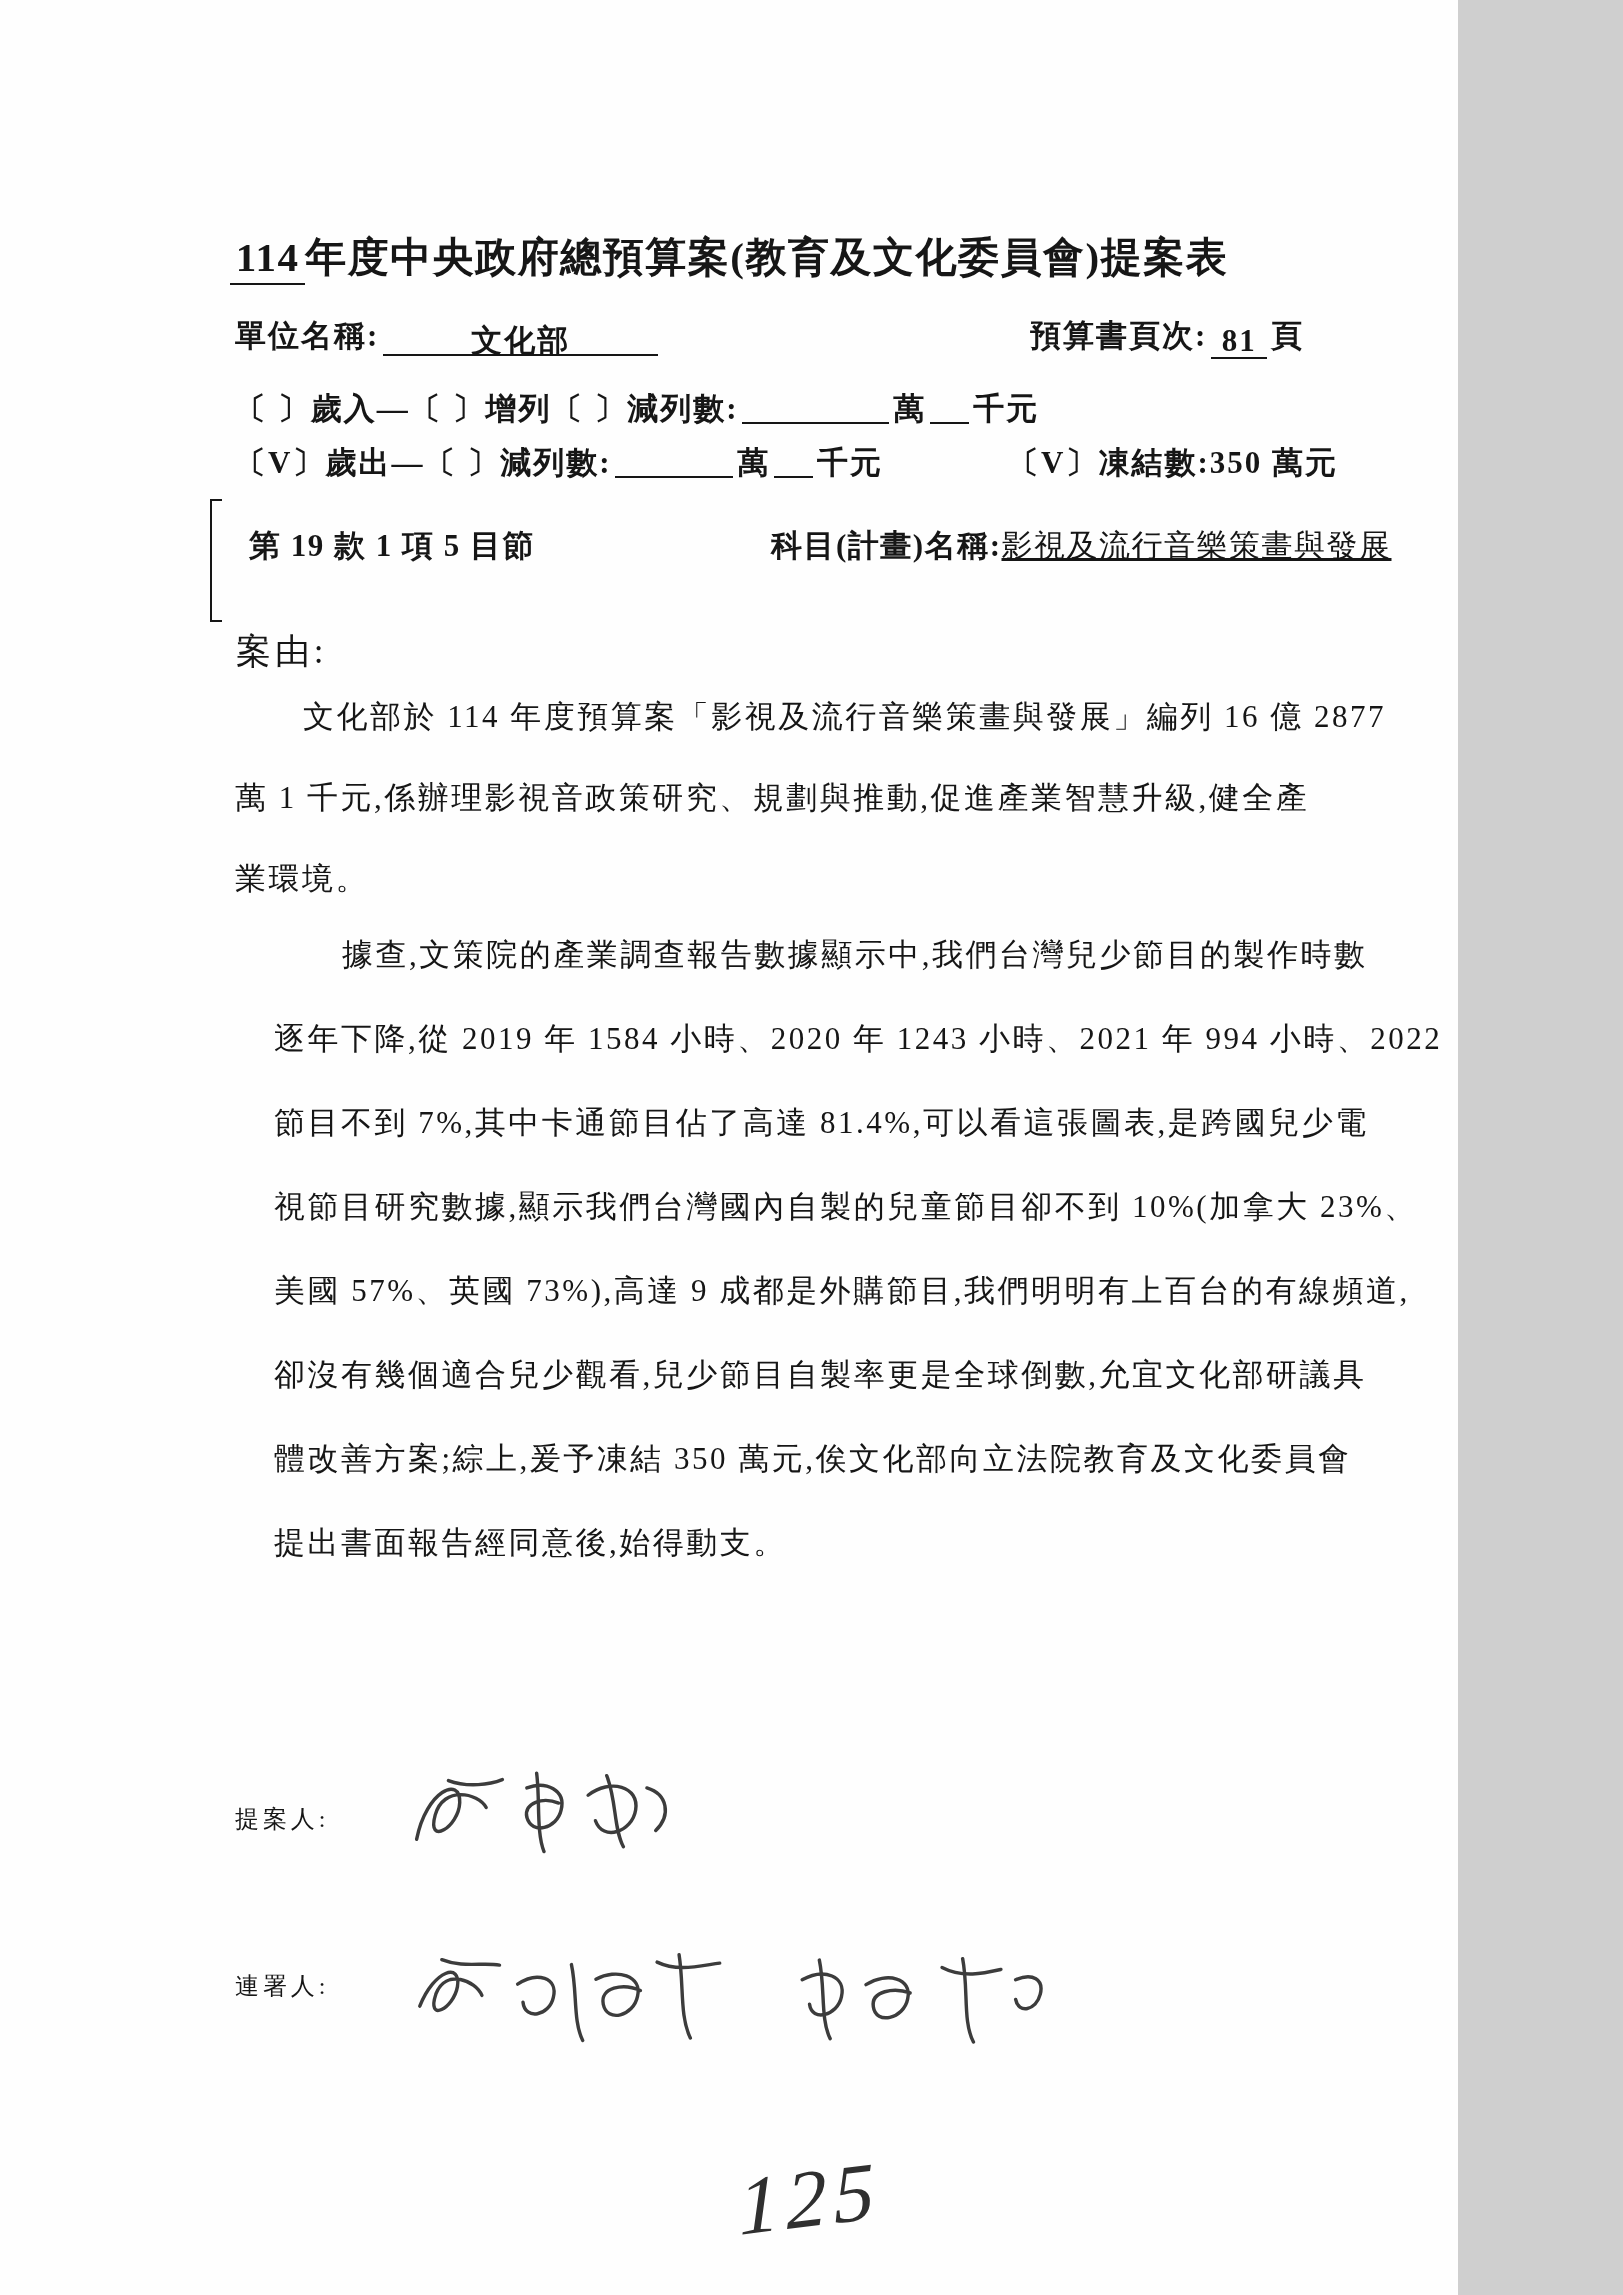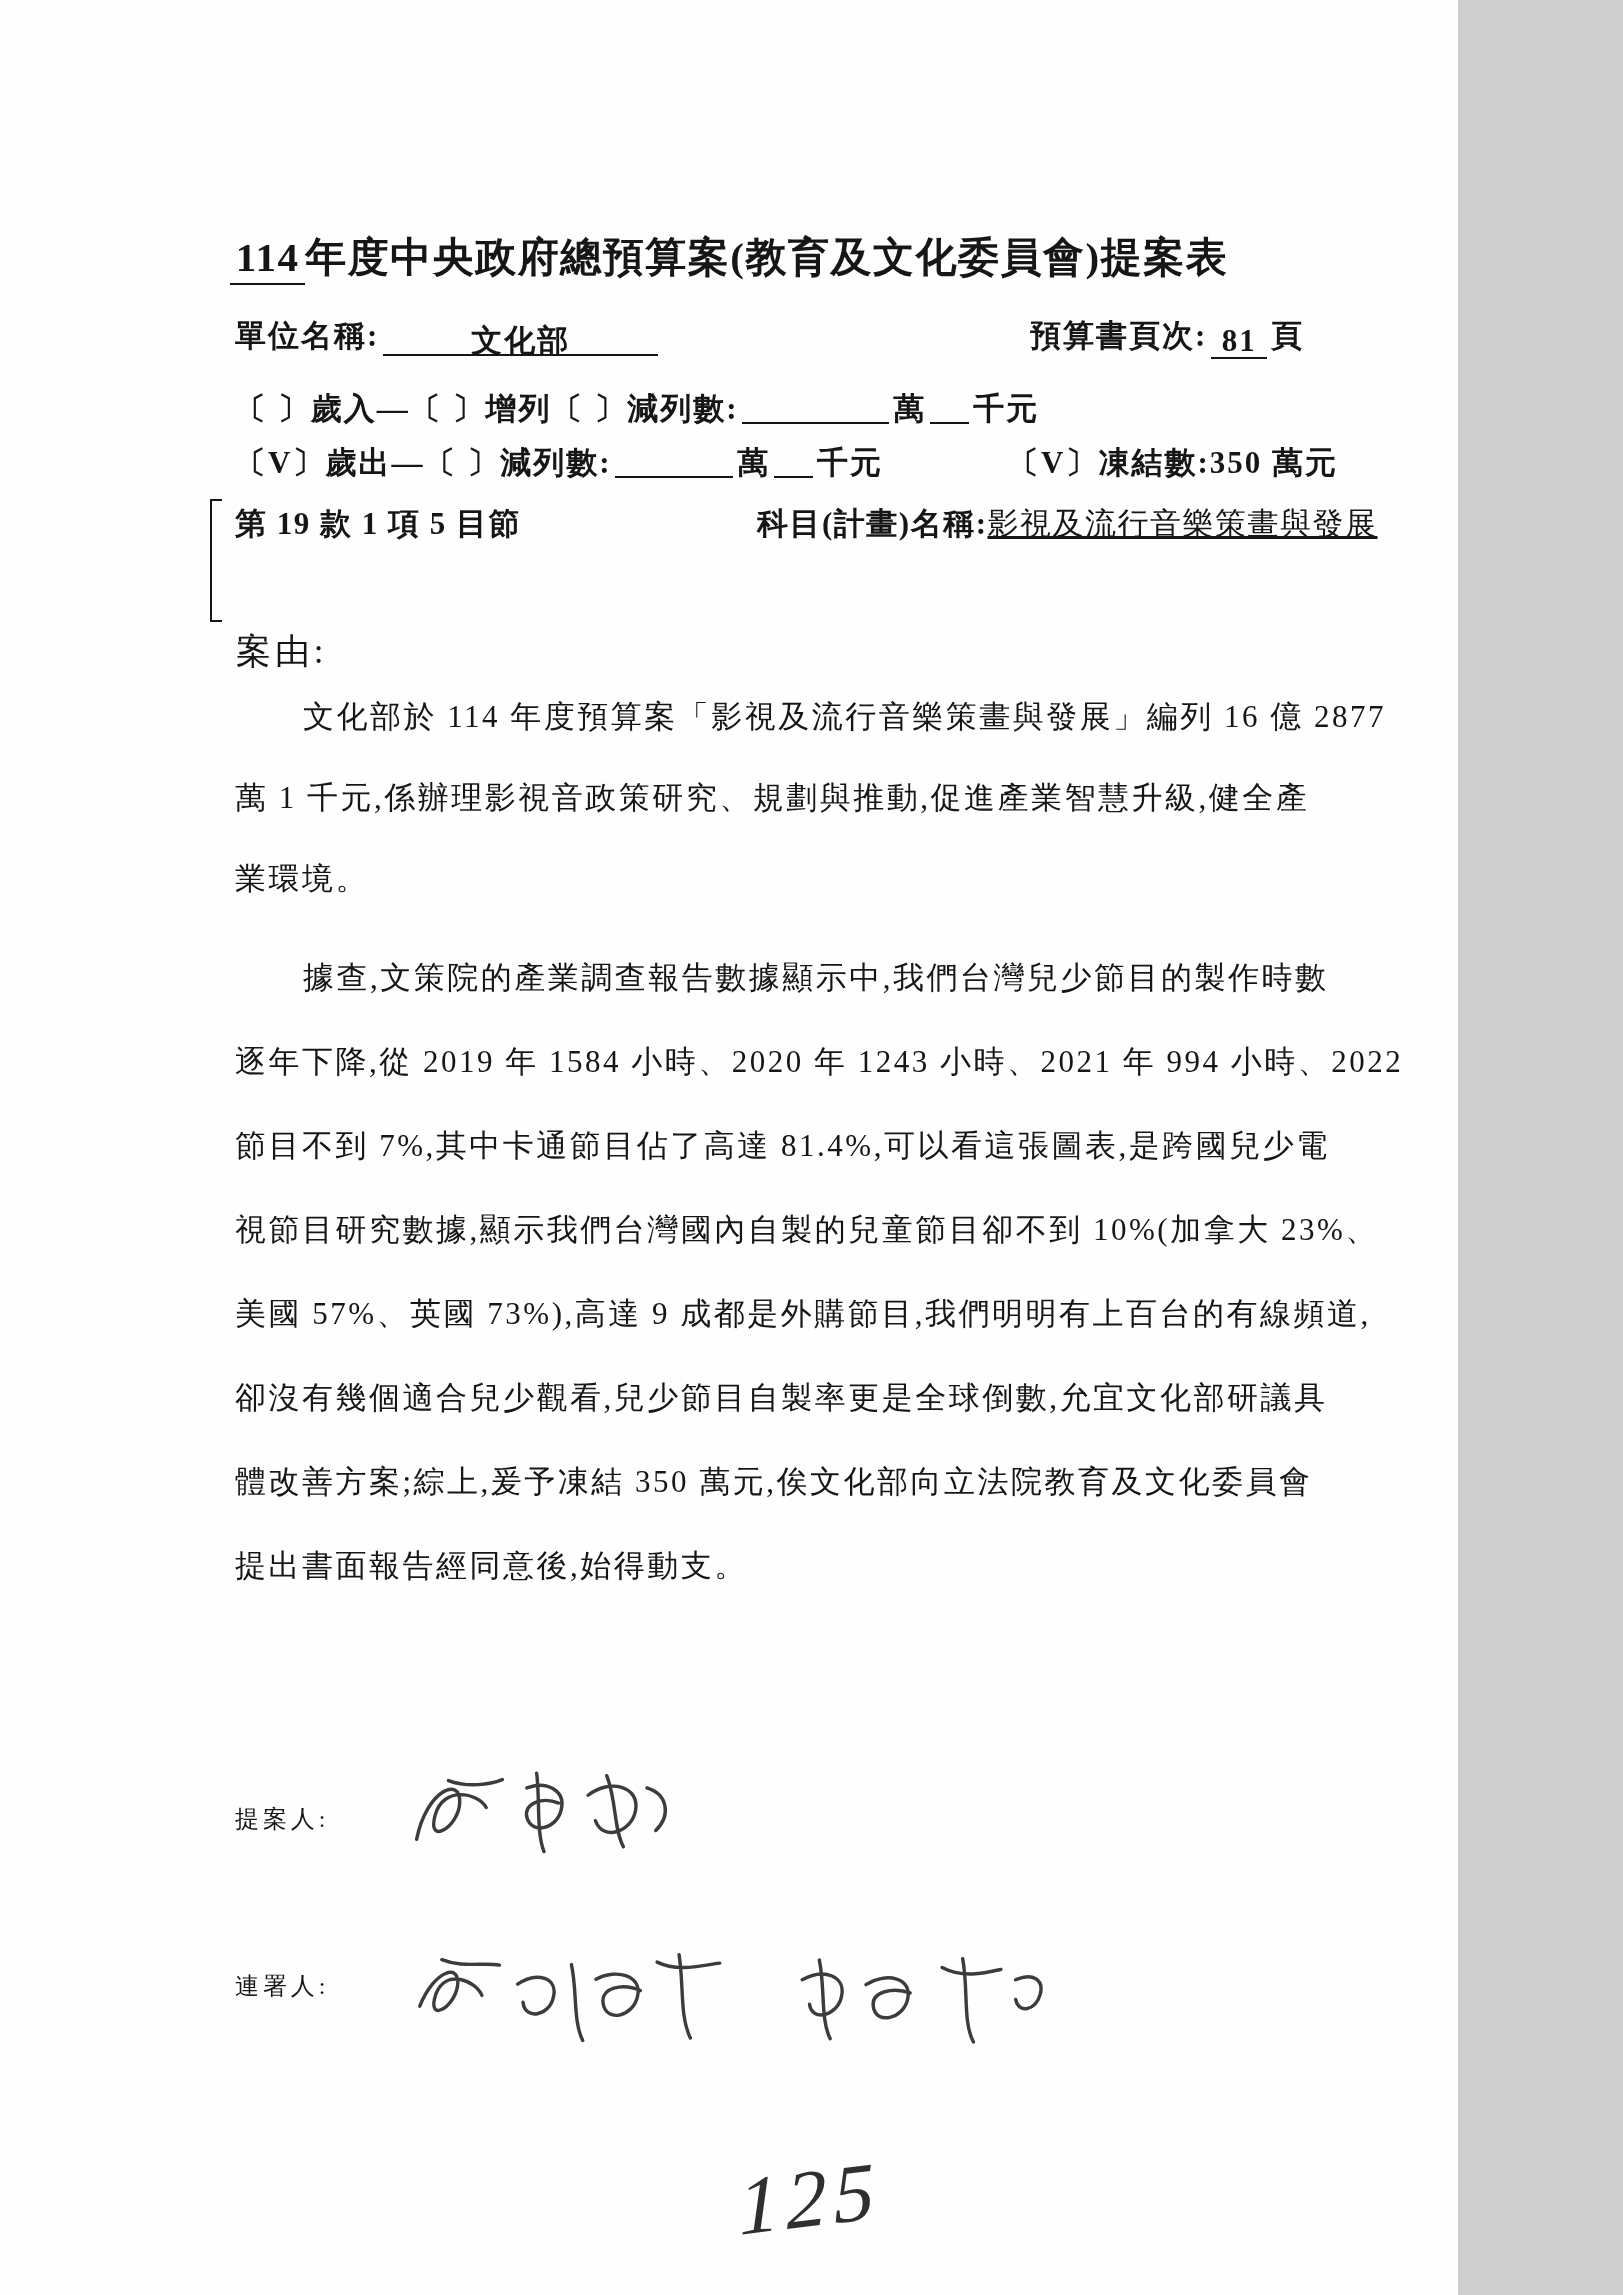--- a/index.html
+++ b/index.html
@@ -29,31 +29,31 @@
   .unit-blank{width:275px;}
   .num-blank{width:56px;}
   .long-blank{width:147px;}
   .mid-blank{width:118px;}
   .short-blank{width:39px;}
   .r{font-weight:400;text-decoration:underline;}
   .b{font-weight:700;}
 
   
   .subject{left:235px;top:503px;width:1202px;font-size:31px;font-weight:400;letter-spacing:1.5px;}
-  .subject .line{display:flex;height:64px;align-items:flex-start;white-space:nowrap;}
+  .subject .line{display:flex;height:64px;align-items:flex-end;white-space:nowrap;margin-left:14px;}
   .cell-left{width:522px;flex:none;}
   .brace{position:absolute;left:-25.5px;top:-3.9px;width:10.8px;height:119px;
          border-left:2.5px solid #161616;border-top:2.5px solid #161616;border-bottom:2.5px solid #161616;}
 
   
   .case-heading{left:236px;top:628px;font-size:35px;font-weight:400;letter-spacing:3.9px;}
   .para{left:235px;width:1197px;font-size:31px;font-weight:400;letter-spacing:2.5px;}
   .para .pline{height:81px;white-space:nowrap;}
   .para1{top:696px;}
-  .para2{top:957px;}
+  .para2{top:934px;margin-left:39px;}
   .para2 .pline{height:84px;}
   .pline.indent{padding-left:68px;}
 
   
   .sig-label{font-size:24px;font-weight:400;letter-spacing:3.9px;}
   .proposer-label{left:235px;top:1803px;}
   .cosigner-label{left:235px;top:1970px;}
   .sig-svg path{fill:none;stroke:#3c3c3c;stroke-width:7px;stroke-linecap:round;stroke-linejoin:round;}
 
   

